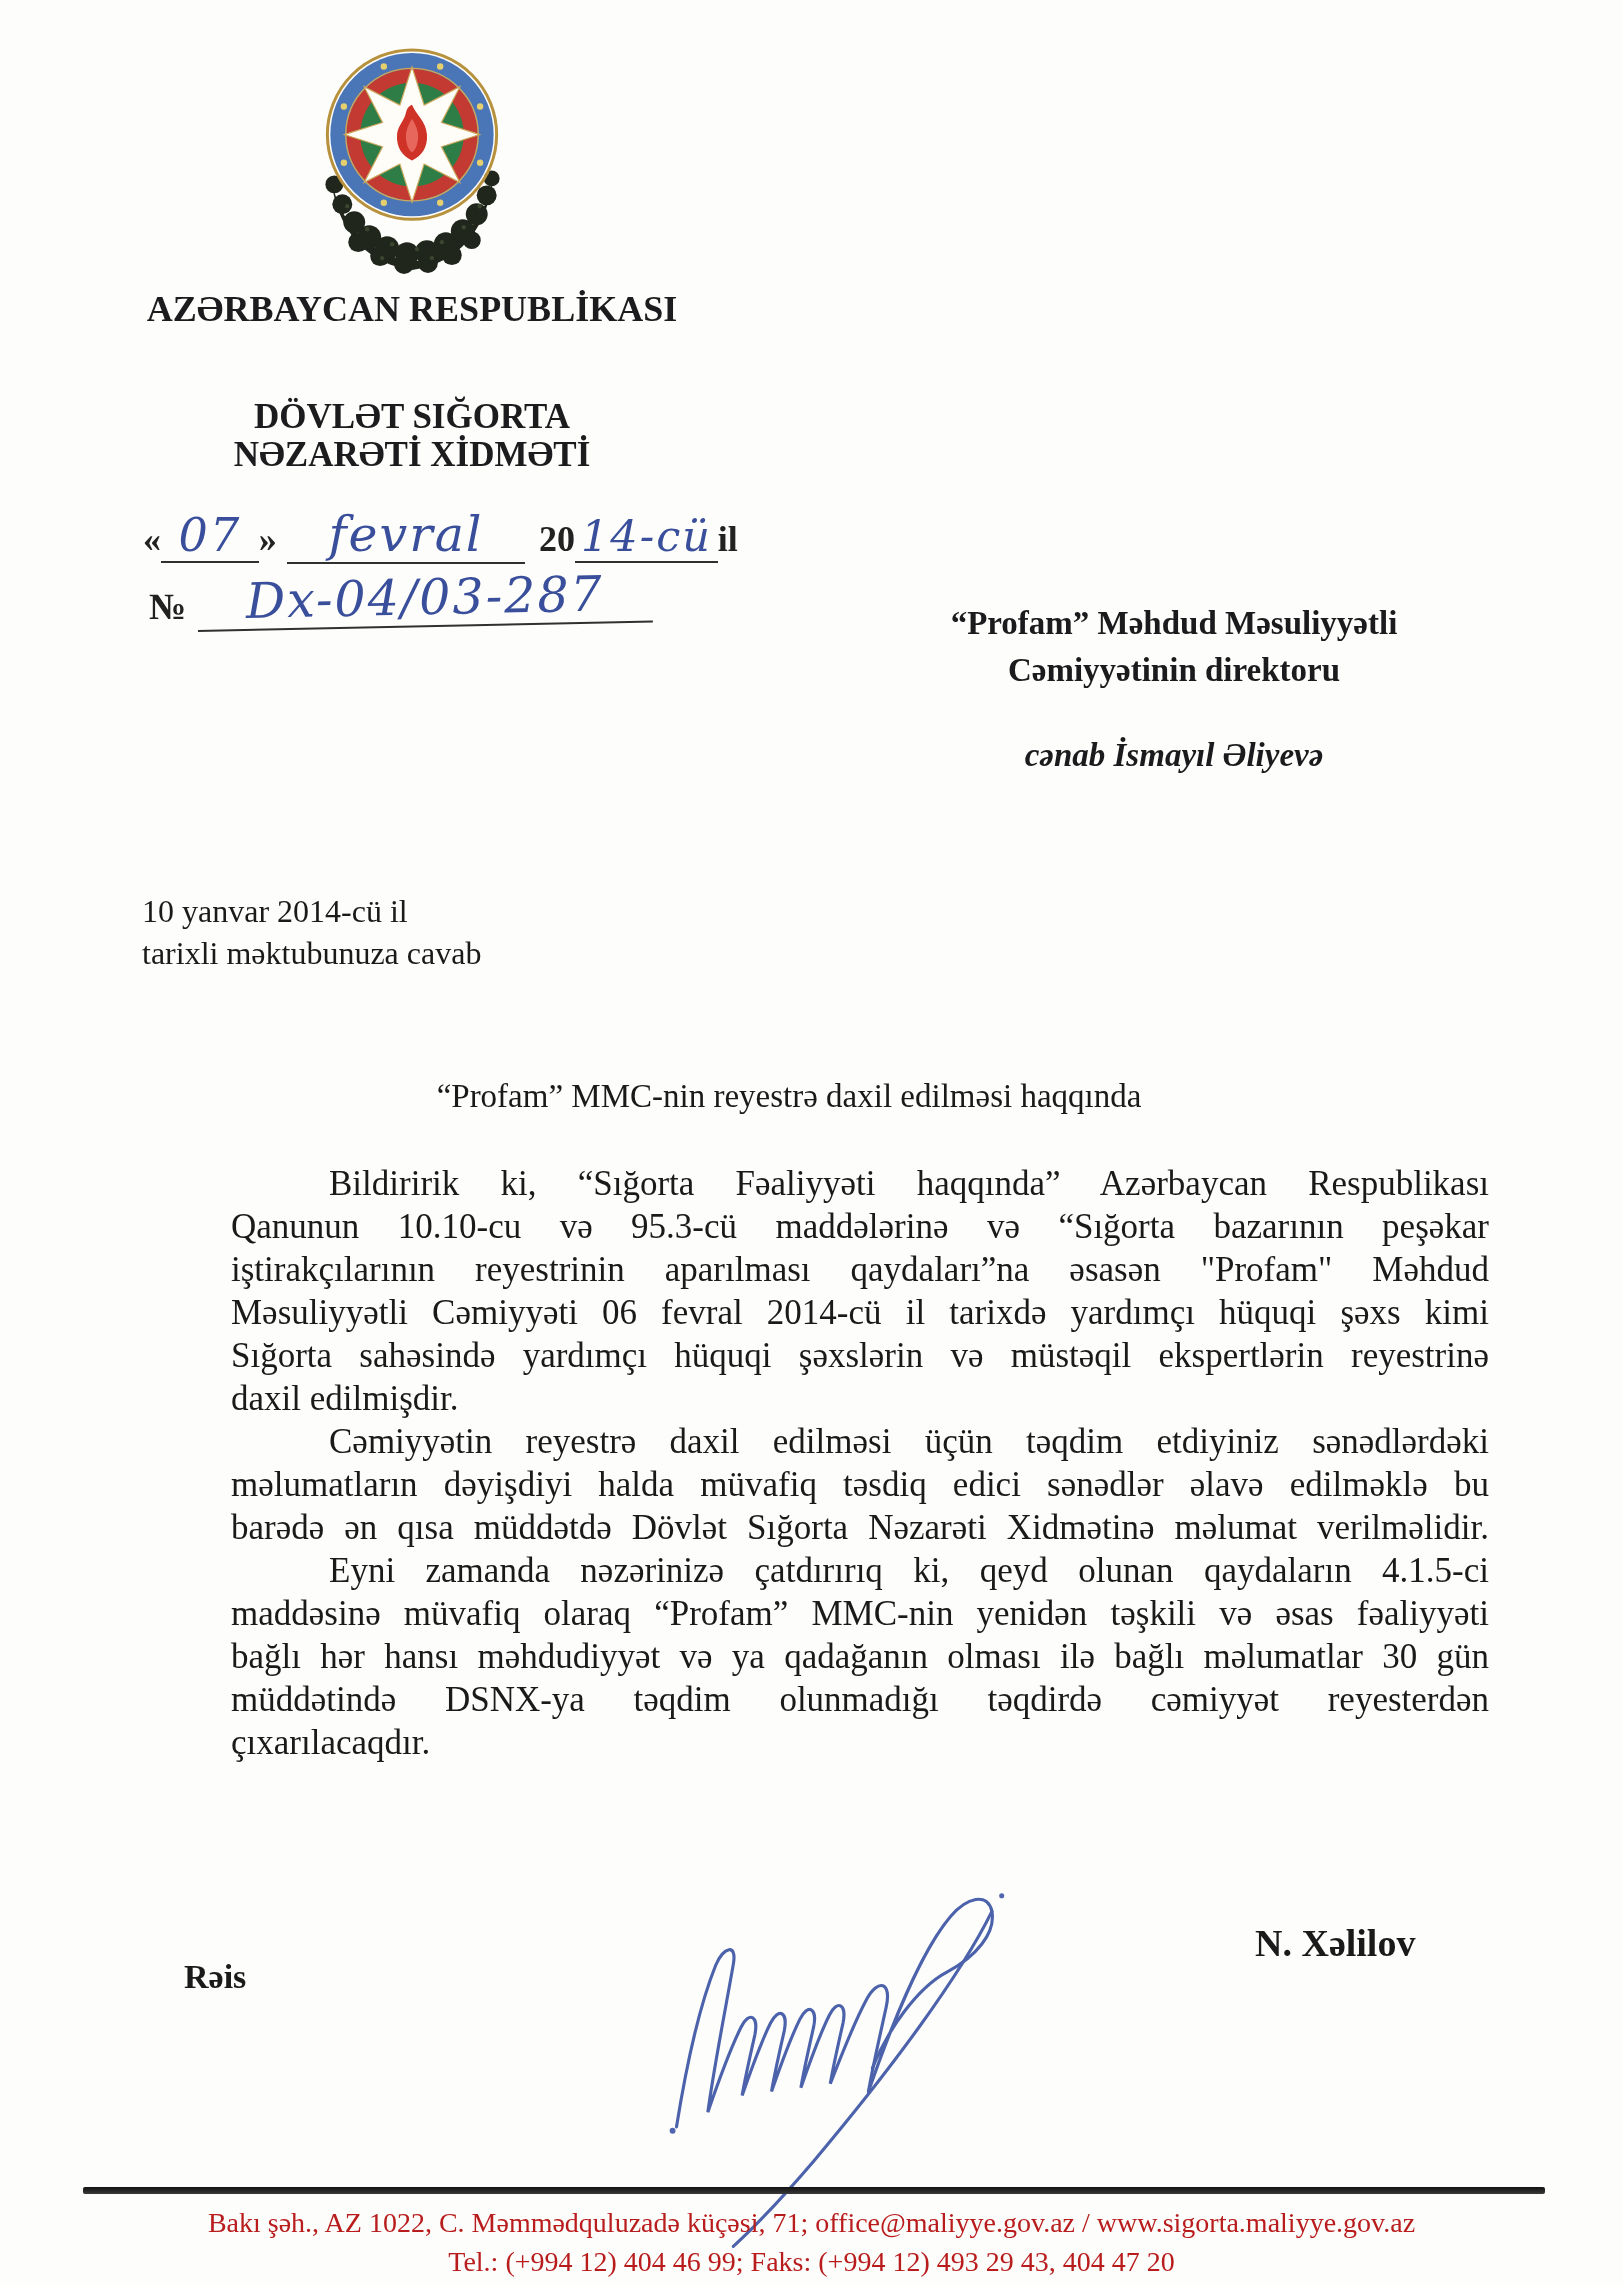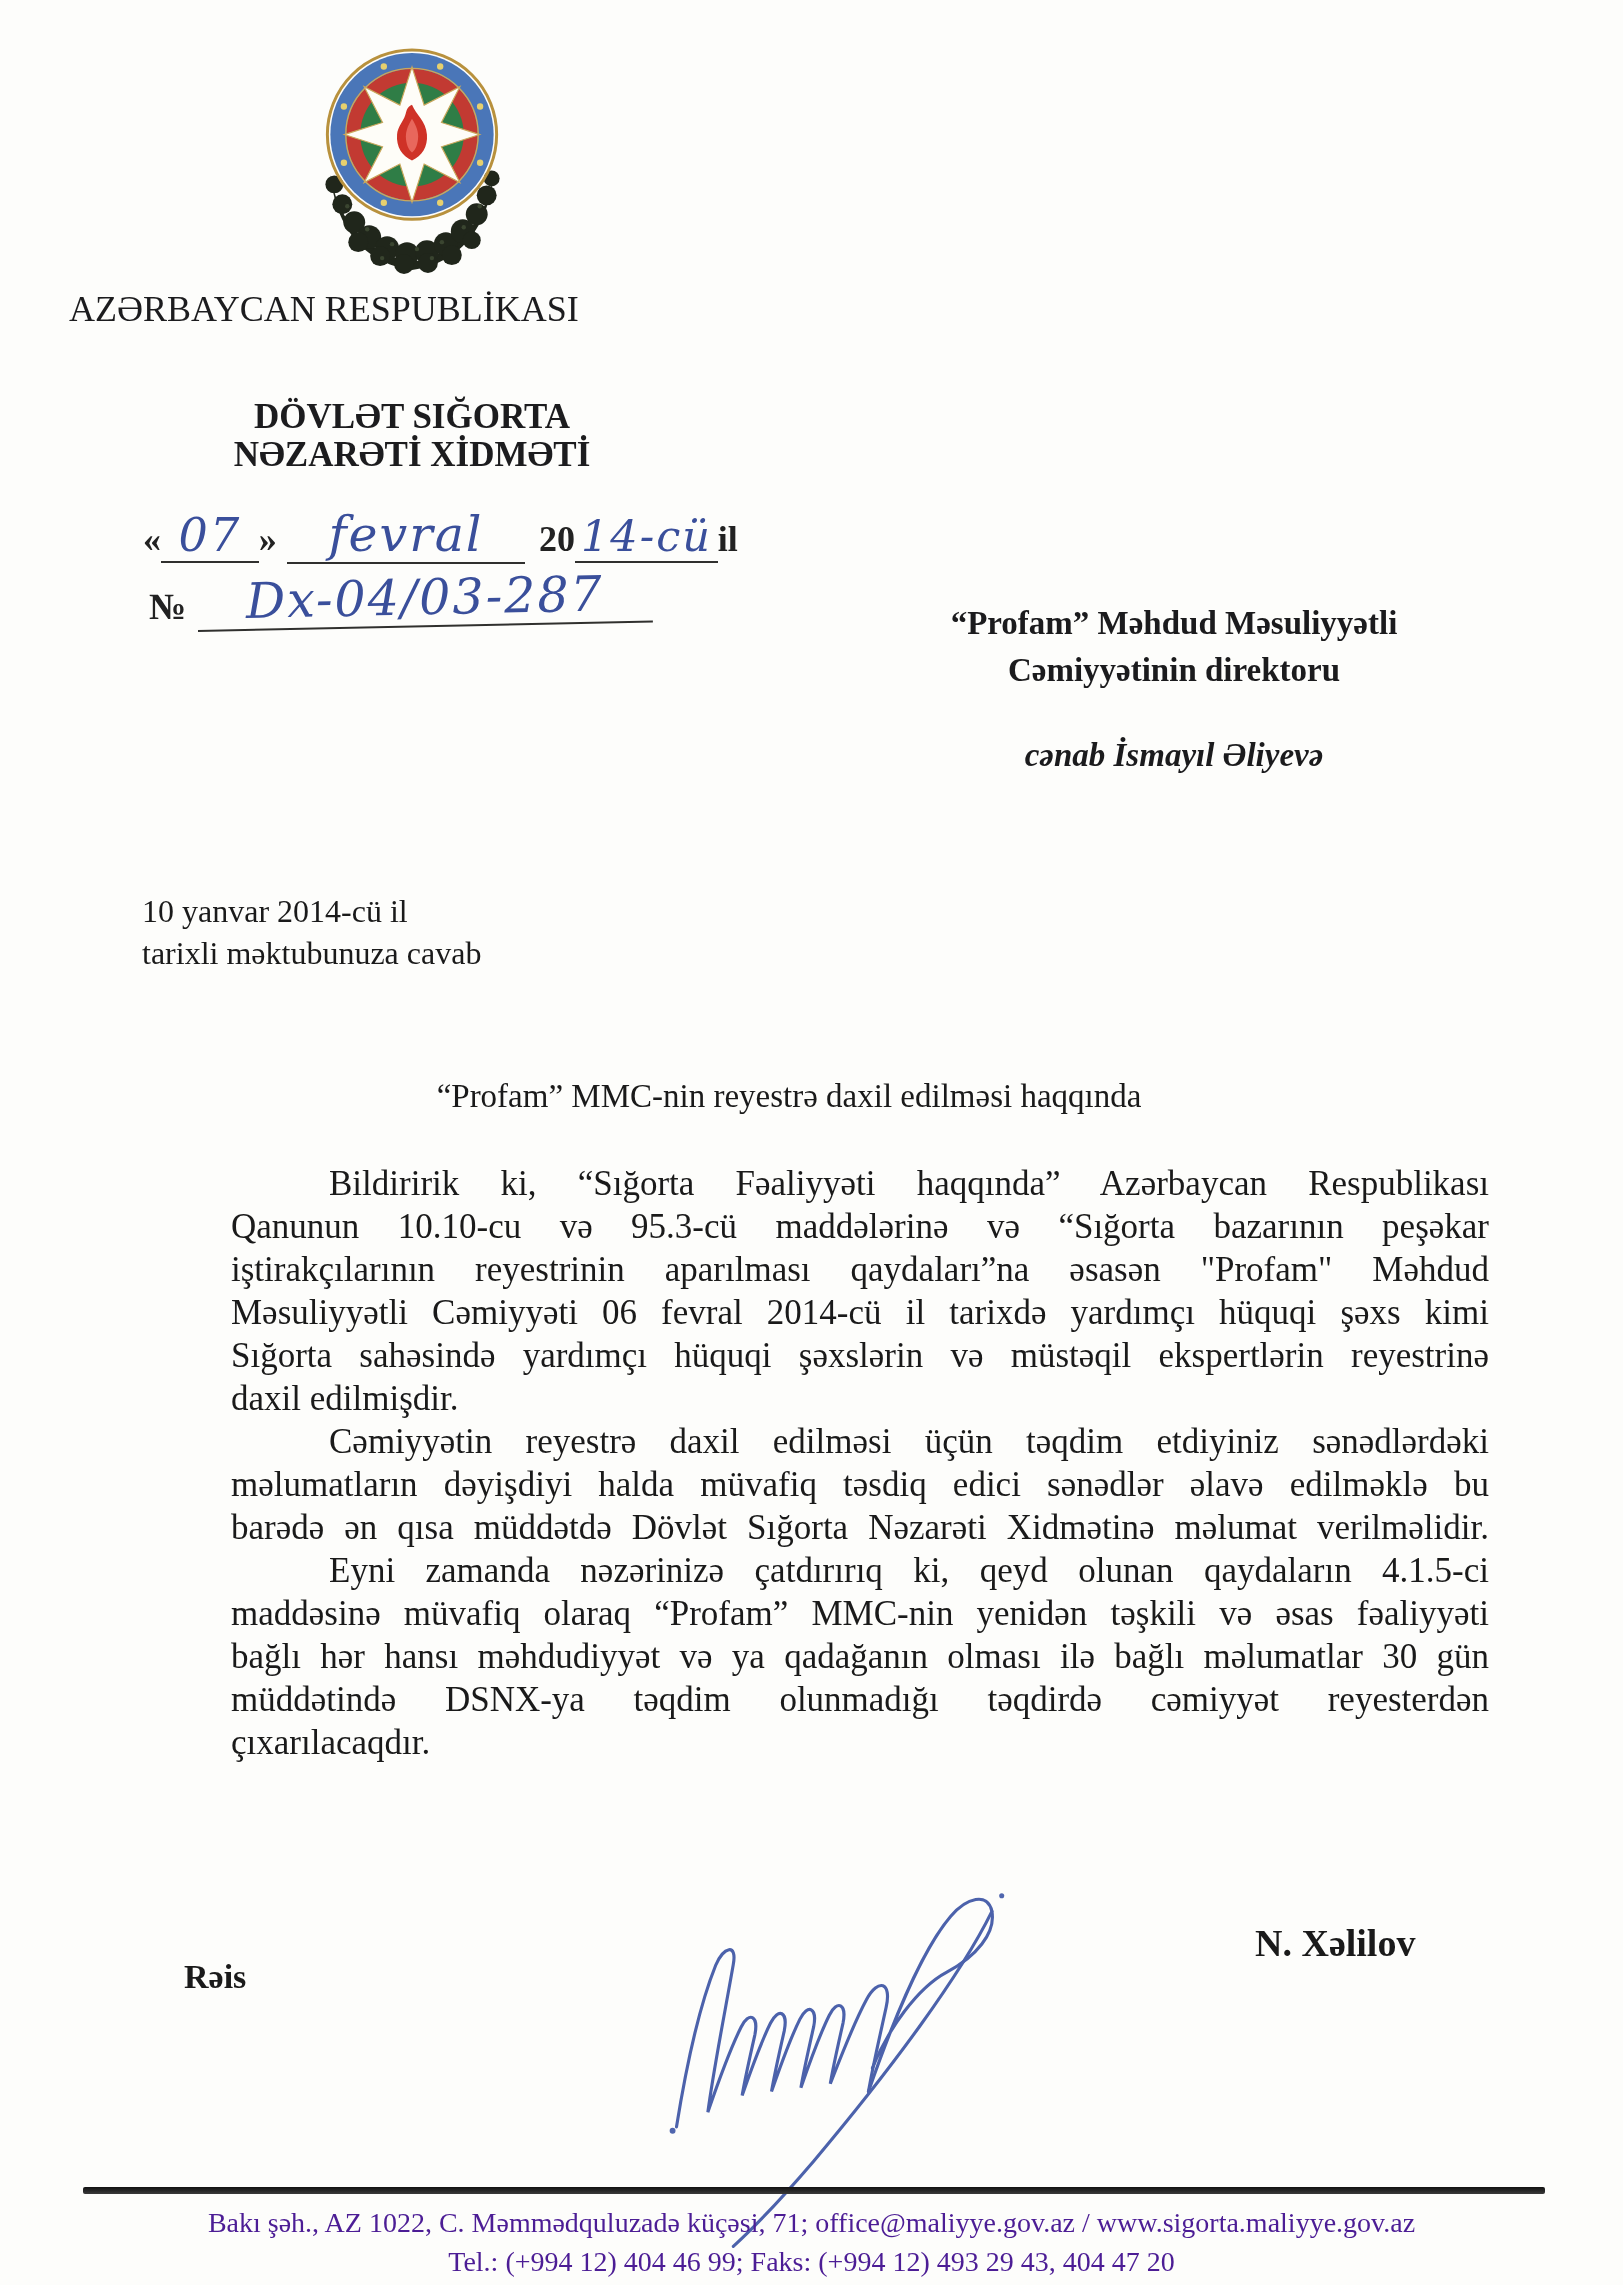--- a/index.html
+++ b/index.html
@@ -4,22 +4,22 @@
 <style>
   html,body { margin:0; padding:0; background:#e8e8e8; }
   .page {
     position:relative; width:1623px; height:2286px;
     background:#fdfdfb; overflow:hidden;
     font-family:"Liberation Serif", serif; color:#1a1a1a;
   }
   
   .emblem { position:absolute; left:312px; top:47px; width:200px; height:229px; }
   
-  .org1 { position:absolute; left:69px; top:290px; width:686px; text-align:left;
-          font-weight:normal; font-size:36px; line-height:39px; letter-spacing:0px; color:#1c1c1e;}
+  .org1 { position:absolute; left:69px; top:290px; width:686px; text-align:center;
+          font-weight:bold; font-size:36px; line-height:39px; letter-spacing:0px; color:#1c1c1e;}
   .org2 { position:absolute; left:69px; top:398px; width:686px; text-align:center;
           font-weight:bold; font-size:35px; line-height:38px; color:#1c1c1e;}
   
   .hand { font-family:"DejaVu Serif", serif; font-style:italic; color:#3a4f9b; letter-spacing:2px; }
   .blank { display:inline-block; border-bottom:2.9px solid #30302e; text-align:center; line-height:1; padding:0 5.9px 2.9px 5.9px; vertical-align:baseline;}
   .date-line { position:absolute; left:143px; top:510px; white-space:nowrap; }
   .date-line .printed { font-weight:bold; font-size:36px; color:#222; }
   .blank-day   { min-width:86px;  font-size:46px; }
   .blank-month { min-width:227px; font-size:49px; margin-left:9.8px;}
   .blank-year  { min-width:116px; font-size:43px; }
@@ -43,21 +43,21 @@
   .bodytext .para .line:last-child  { text-align-last:left; }
   .bodytext .para.fill-last .line:last-child { text-align-last:justify; }
   
   .sign-title { position:absolute; left:184px;  top:1958px; font-weight:bold; font-size:34px; }
   .sign-name  { position:absolute; left:1255px; top:1921px; font-weight:bold; font-size:38px; }
   .sig { position:absolute; left:647px; top:1882px; width:490px; height:382px; }
   
   .footer-rule { position:absolute; left:83px; top:2187px; width:1462px; height:6.9px;
                  background:linear-gradient(#111,#3a3a3a); border-radius:2px;}
   .footer { position:absolute; left:0; top:2203px; width:1623px; text-align:center;
-            font-size:28px; line-height:39px; color:#4c1d95; }
+            font-size:28px; line-height:39px; color:#b91c1c; }
 </style>
 </head>
 <body>
 
 <div class="page">
 
   <svg class="emblem" viewBox="0 0 200 230" xmlns="http://www.w3.org/2000/svg">
 
     <g stroke="none" fill="#20261b">
       <path d="M18,128 C26,178 58,208 100,216 C142,208 174,178 182,128

